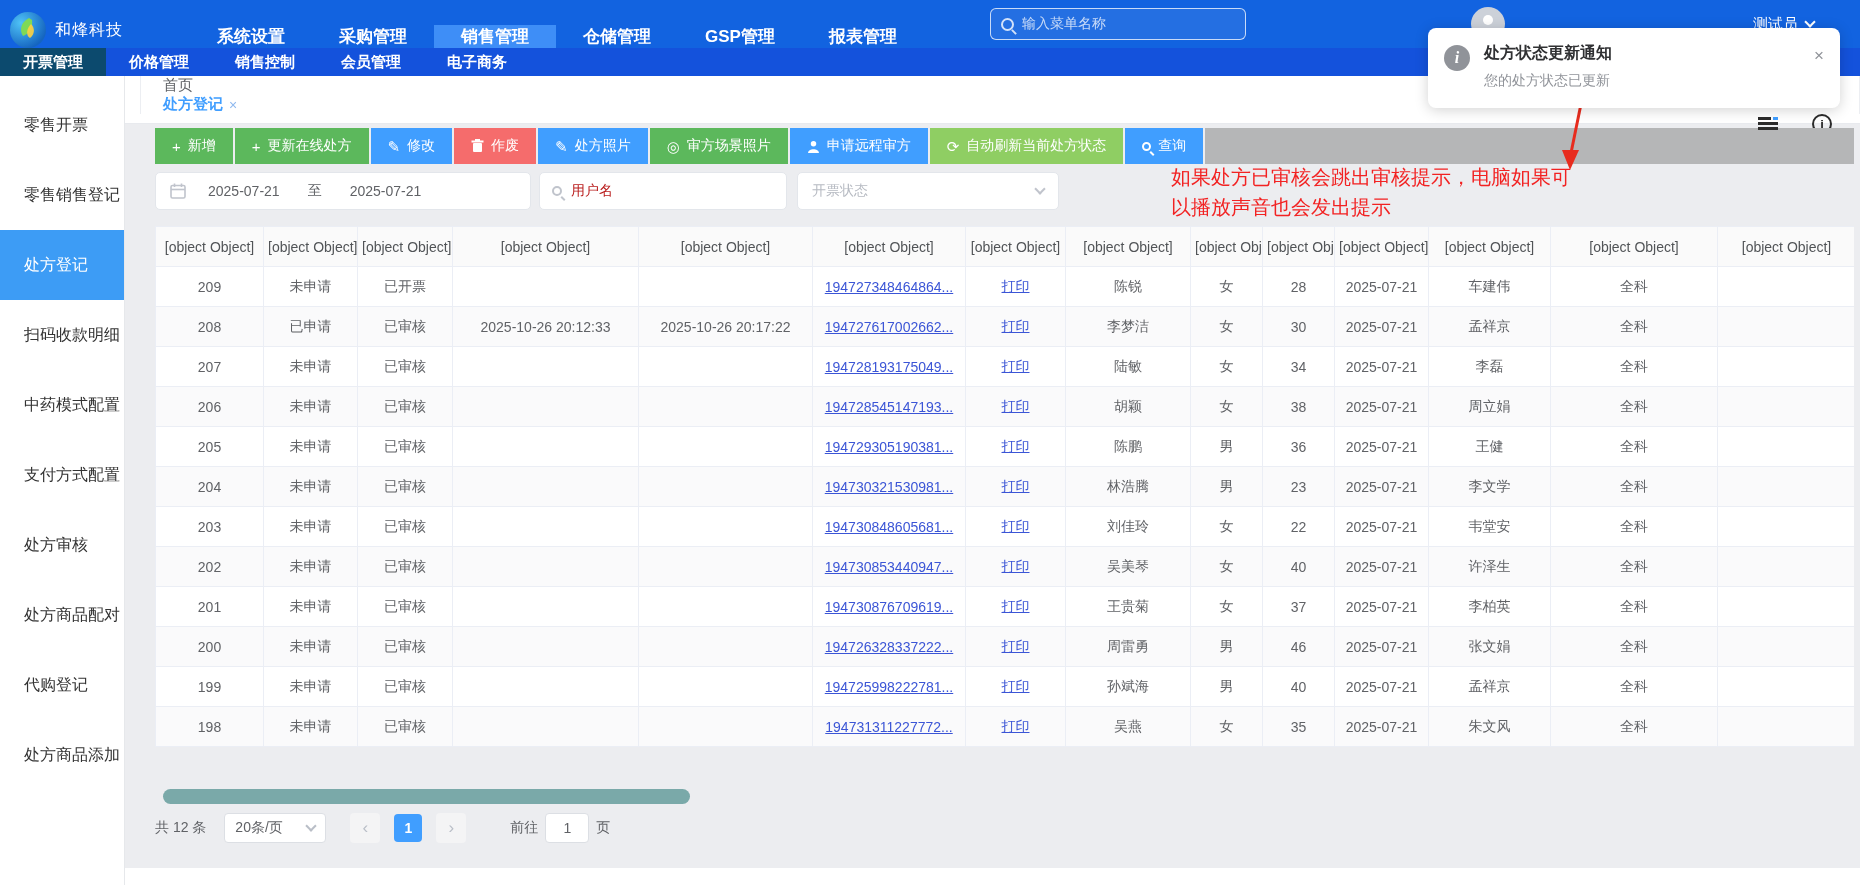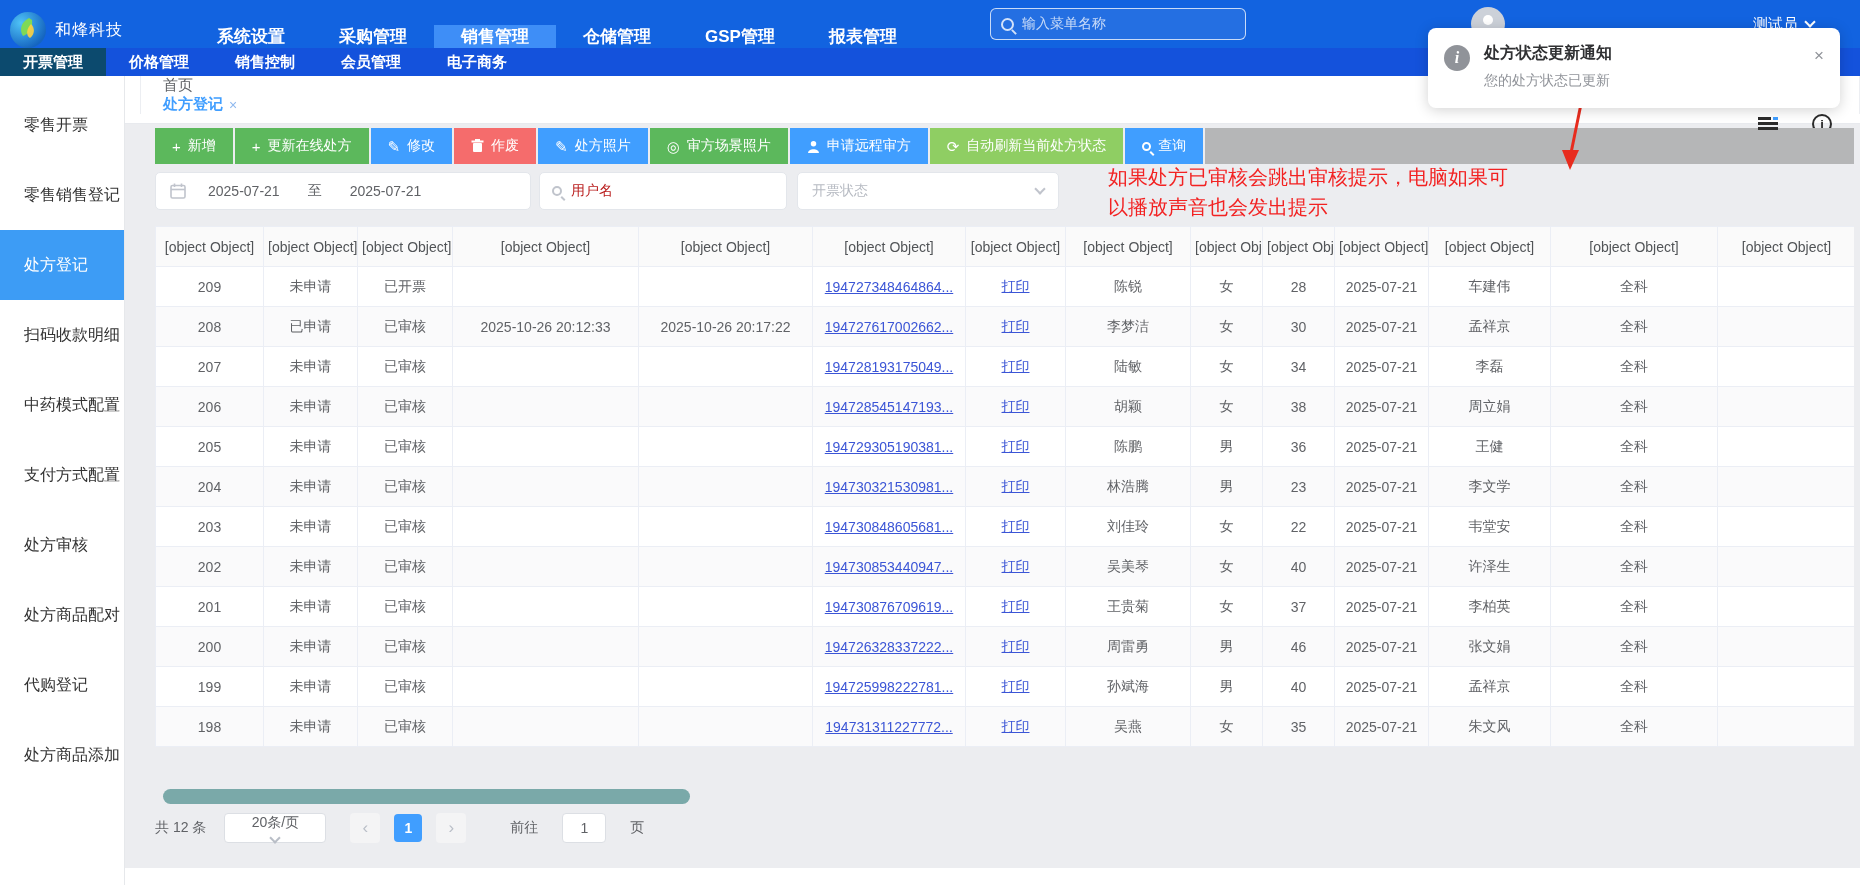--- a/index.html
+++ b/index.html
@@ -92,46 +92,46 @@
   th { background:#fafafa; font-weight:normal; color:#515457; }
   tbody tr:nth-child(even) td { background:#fafafb; }
   a.link { color:#3b55d6; text-decoration:underline; cursor:pointer; }
 
   
   .hscroll { margin-top:42px; height:15px; position:relative; }
   .hscroll .thumb { position:absolute; left:8px; top:0; width:527px; height:15px; border-radius:8px; background:#7aa9a9; cursor:pointer; }
   .pager { margin-top:8px; display:flex; align-items:center; font-size:14px; color:#606266; height:32px; }
   .pager .total { margin-right:18px; }
   .psize { width:102px; height:30px; border:1px solid #dcdfe4; border-radius:4px; background:#fff;
-    display:flex; align-items:center; justify-content:space-between; padding:0 10px; cursor:pointer;flex-direction:column; }
+    display:flex; align-items:center; justify-content:space-between; padding:0 10px; cursor:pointer; }
   .psize .sel-caret { border-color:#b9bec7; }
   .pbtn { width:30px; height:30px; border-radius:4px; background:#f4f4f5; color:#b9bec7; display:flex;
     align-items:center; justify-content:center; font-size:17px; cursor:pointer; margin-left:24px; }
   .pnum { width:28px; height:28px; border-radius:4px; background:#409eff; color:#fff; font-weight:bold;
     display:flex; align-items:center; justify-content:center; margin-left:14px; cursor:pointer; }
   .pbtn.next { margin-left:14px; }
-  .goto { margin-left:44px; display:flex; align-items:center; gap:24px; }
+  .goto { margin-left:44px; display:flex; align-items:center; gap:7px; }
   .goto input { width:44px; height:30px; border:1px solid #dcdfe4; border-radius:4px; text-align:center;
     font-size:14px; color:#606266; font-family:inherit; }
   .footer-strip { margin-top:auto; height:17px; background:#fff; }
 
   
   .notif { position:fixed; right:20px; top:28px; width:412px; height:80px; background:#fff; border-radius:8px;
     box-shadow:0 2px 14px rgba(0,0,0,.18); padding:15px 16px 0 16px; display:flex; z-index:50; }
   .notif .nicon { width:26px; height:26px; border-radius:50%; background:#909399; color:#fff;
     font-family:"Liberation Serif",serif; font-style:italic; font-weight:bold; font-size:16px;
     display:flex; align-items:center; justify-content:center; flex:0 0 26px; margin-top:2px; }
   .notif .nbody { margin-left:14px; }
   .notif .ntitle { font-size:16px; font-weight:bold; color:#303133; }
   .notif .ntext { font-size:14px; color:#909399; margin-top:8px; }
   .notif .nclose { position:absolute; right:16px; top:18px; color:#909399; font-size:17px; cursor:pointer; }
 
   
   .arrow-svg { position:fixed; left:1545px; top:98px; z-index:40; }
-  .red-note { position:fixed; left:1108px; top:162px; width:480px; font-size:20px; line-height:30px; color:#f22222; z-index:40; }
+  .red-note { position:fixed; left:1171px; top:162px; width:480px; font-size:20px; line-height:30px; color:#f22222; z-index:40; }
 </style>
 </head>
 <body>
 
 <div class="topnav">
   <div class="brand">
     <div class="logo">
       <svg width="26" height="28" viewBox="0 0 26 28">
         <path d="M14 2 C6 6 4 14 8 20 C14 18 18 12 17 4 Z" fill="#7ed957"></path>
         <path d="M16 8 C20 12 20 18 15 22 C11 20 11 13 16 8 Z" fill="#ffd23f" opacity="0.9"></path>

